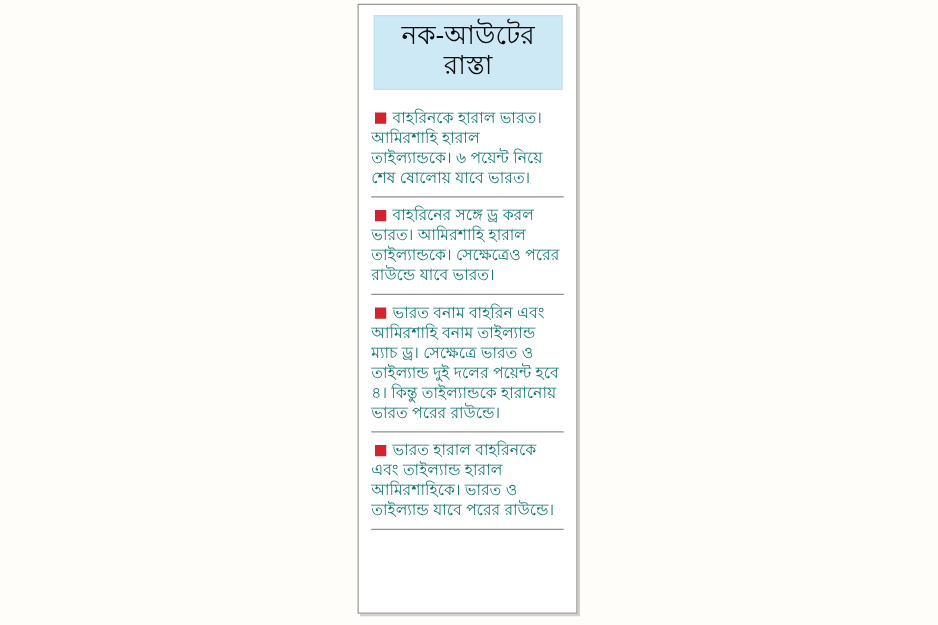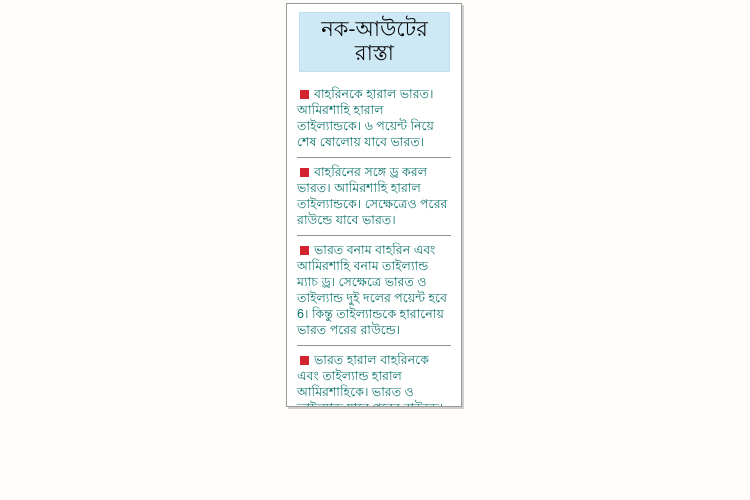--- a/index.html
+++ b/index.html
@@ -12,21 +12,21 @@
     position: relative;
     background: #fffdf9;
     font-family: "Liberation Sans", "DejaVu Sans", sans-serif;
     overflow: hidden;
   }
   .card {
     position: absolute;
     left: 286px;
     top: 3px;
     width: 176px;
-    height: 404px;
+    height: 488px;
     box-sizing: border-box;
     background: #ffffff;
     border: 1px solid #9a9a9a;
     box-shadow: 2px 2px 0 rgba(120,120,120,0.35);
     padding: 7px 10px 6px 10px;
     overflow: hidden;
   }
   .title-box {
     box-sizing: border-box;
     margin: 1px 1px 8px 2px;
@@ -65,20 +65,20 @@
   <div class="item">
     <span class="bullet-square" style="background: rgb(210, 35, 46);"></span><span>বাহরিনকে হারাল ভারত। আমিরশাহি হারাল তাইল্যান্ডকে। ৬ পয়েন্ট নিয়ে শেষ ষোলোয় যাবে ভারত।</span>
   </div>
 
   <div class="item">
     <span class="bullet-square" style="background: rgb(210, 35, 46);"></span><span>বাহরিনের সঙ্গে ড্র করল ভারত। আমিরশাহি হারাল তাইল্যান্ডকে। সেক্ষেত্রেও পরের রাউন্ডে যাবে ভারত।</span>
   </div>
 
 
   <div class="item">
-    <span class="bullet-square" style="background: rgb(210, 35, 46);"></span><span>ভারত বনাম বাহরিন এবং আমিরশাহি বনাম তাইল্যান্ড ম্যাচ ড্র। সেক্ষেত্রে ভারত ও তাইল্যান্ড দুই দলের পয়েন্ট হবে 6। কিন্তু তাইল্যান্ডকে হারানোয় ভারত পরের রাউন্ডে।</span>
+    <span class="bullet-square" style="background: rgb(210, 35, 46);"></span><span>ভারত বনাম বাহরিন এবং আমিরশাহি বনাম তাইল্যান্ড ম্যাচ ড্র। সেক্ষেত্রে ভারত ও তাইল্যান্ড দুই দলের পয়েন্ট হবে ৪। কিন্তু তাইল্যান্ডকে হারানোয় ভারত পরের রাউন্ডে।</span>
   </div>
 
   <div class="item">
     <span class="bullet-square" style="background: rgb(210, 35, 46);"></span><span>ভারত হারাল বাহরিনকে এবং তাইল্যান্ড হারাল আমিরশাহিকে। ভারত ও তাইল্যান্ড যাবে পরের রাউন্ডে।</span>
   </div>
 
 </div>
 
 </body></html>

